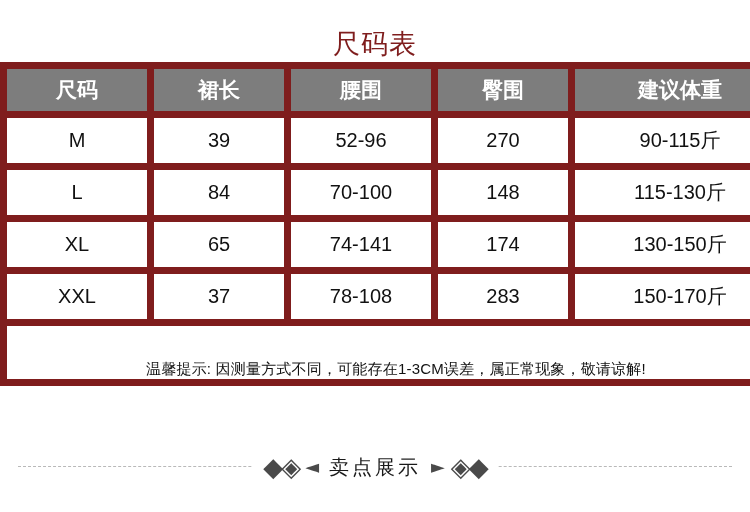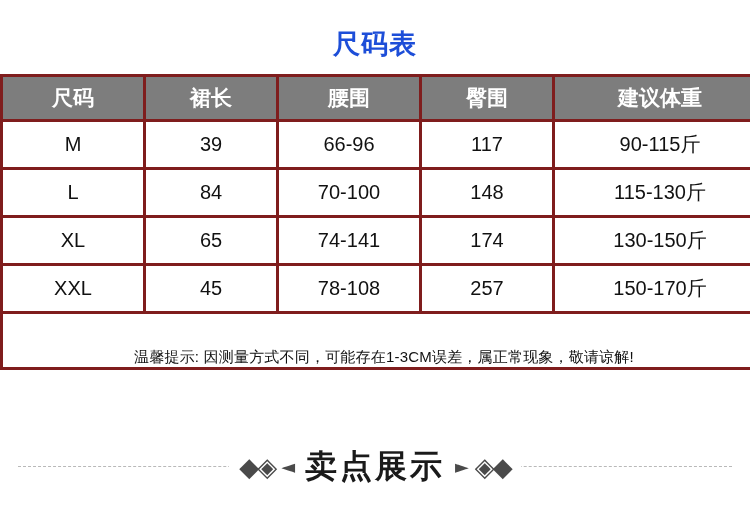--- a/index.html
+++ b/index.html
@@ -15,35 +15,35 @@
     overflow: hidden;
   }
   .page {
     position: relative;
     width: 750px;
     height: 512px;
   }
   .title {
     text-align: center;
     font-size: 27px;
-    font-weight: bold;
+    font-weight: normal;
     letter-spacing: 1px;
-    color: #1d4ed8;
+    color: #7f1d1d;
     padding-top: 26px;
-    padding-bottom: 12px;
+    padding-bottom: 0;
     font-family: "Liberation Sans", sans-serif;
   }
   table.size-table {
     width: 750px;
     border-collapse: collapse;
     table-layout: fixed;
   }
   table.size-table th,
   table.size-table td {
-    border: 3px solid #7f1d1d;
+    border: 7px solid #7f1d1d;
     text-align: center;
     font-size: 20px;
     color: #111111;
     padding: 0;
   }
   table.size-table thead th {
     background: #7d7d7d;
     color: #ffffff;
     height: 42px;
     font-weight: bold;
@@ -110,22 +110,22 @@
     font-family: "DejaVu Sans", sans-serif;
   }
   .orn-small {
     font-size: 18px;
     color: #4a4a4a;
     padding: 0 2px;
     line-height: 1;
     font-family: "DejaVu Sans", sans-serif;
   }
   .banner-text {
-    font-size: 32px;
-    font-weight: bold;
+    font-size: 20px;
+    font-weight: normal;
     color: #1a1a1a;
     letter-spacing: 3px;
     padding: 0 8px;
     white-space: nowrap;
   }
 </style>
 </head>
 <body>
 
 <div class="page">
@@ -139,43 +139,43 @@
         <th class="col-2">裙长</th>
         <th class="col-3">腰围</th>
         <th class="col-4">臀围</th>
         <th class="col-5">建议体重</th>
       </tr>
     </thead>
     <tbody>
       <tr>
         <td>M</td>
         <td>39</td>
-        <td>66-96</td>
-        <td>117</td>
+        <td>52-96</td>
+        <td>270</td>
         <td>90-115斤</td>
       </tr>
       <tr>
         <td>L</td>
         <td>84</td>
         <td>70-100</td>
         <td>148</td>
         <td>115-130斤</td>
       </tr>
       <tr>
         <td>XL</td>
         <td>65</td>
         <td>74-141</td>
         <td>174</td>
         <td>130-150斤</td>
       </tr>
       <tr>
         <td>XXL</td>
-        <td>45</td>
+        <td>37</td>
         <td>78-108</td>
-        <td>257</td>
+        <td>283</td>
         <td>150-170斤</td>
       </tr>
       <tr class="note-row">
         <td colspan="5">
           <span class="note-text">温馨提示: 因测量方式不同，可能存在1-3CM误差，属正常现象，敬请谅解!</span>
         </td>
       </tr>
     </tbody>
   </table>
 

